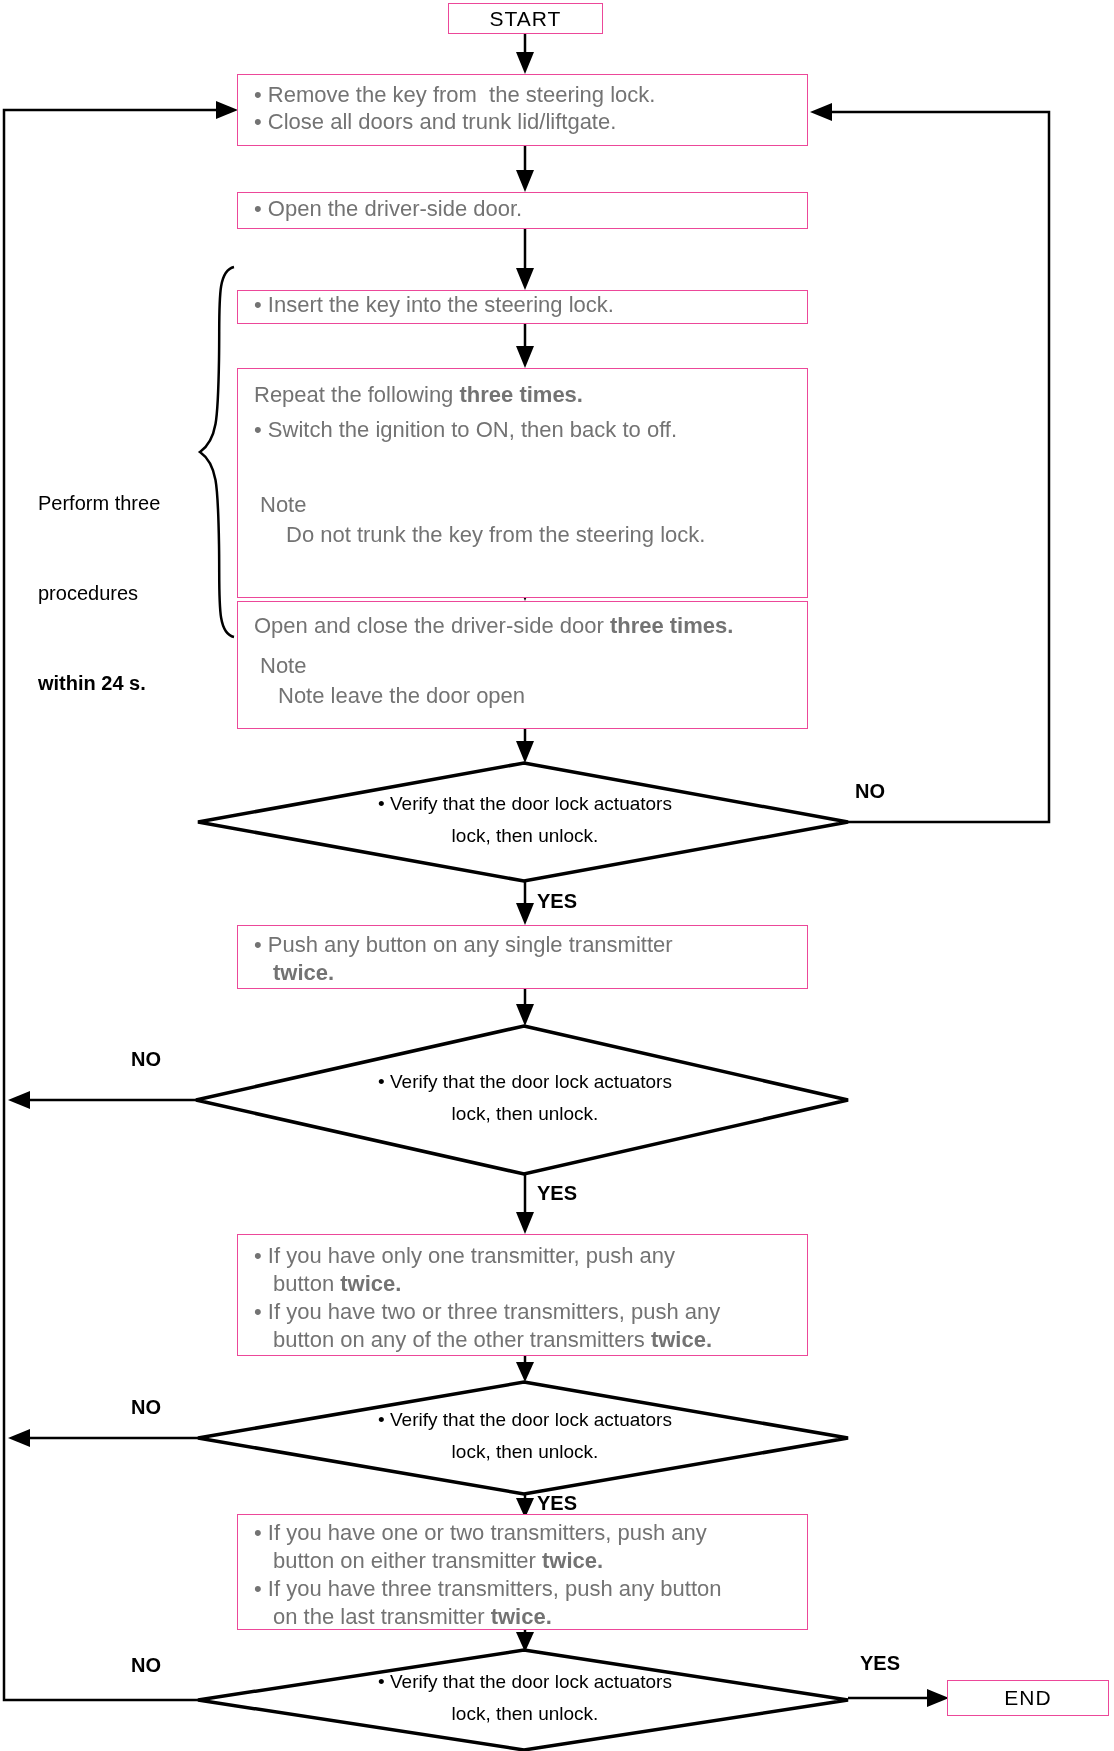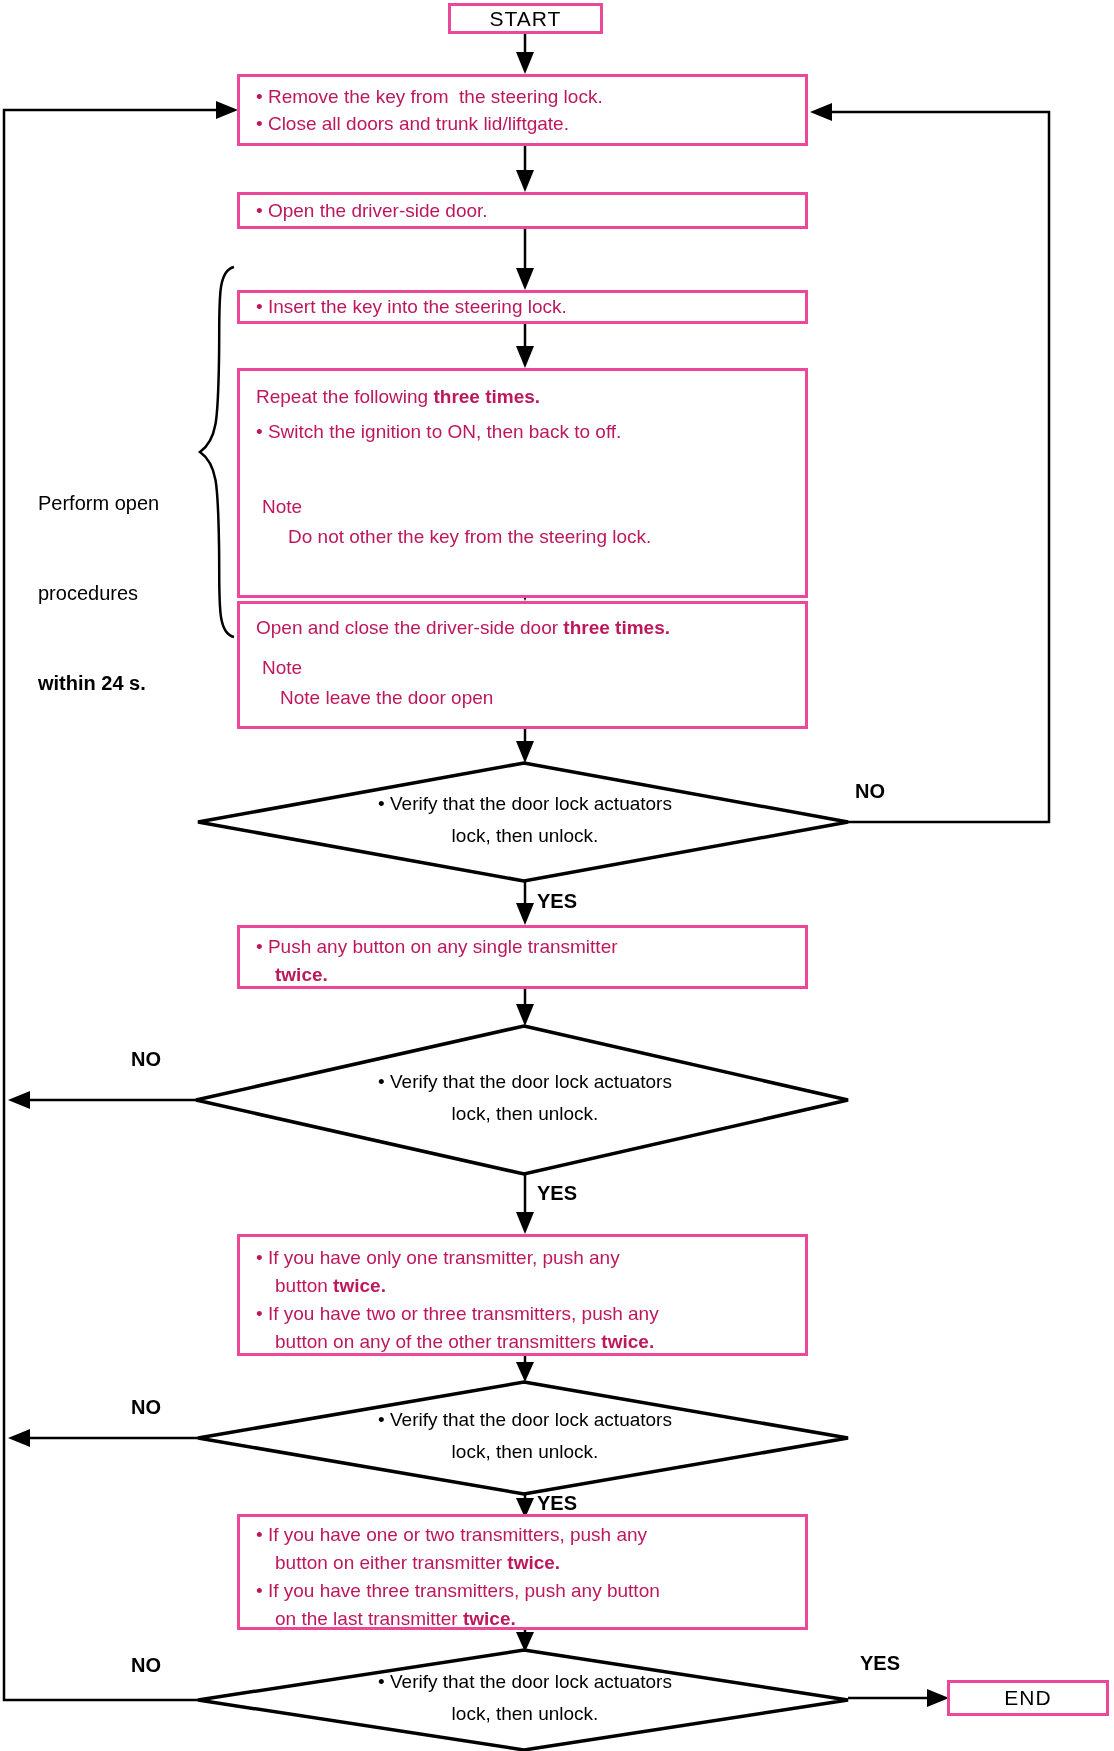--- a/index.html
+++ b/index.html
@@ -2,24 +2,24 @@
 <html><head>
 <meta charset="utf-8">
 <style>
   html,body{margin:0;padding:0;background:#fff;}
   .stage{
     position:relative;width:1114px;height:1751px;background:#ffffff;
     font-family:"Liberation Sans", sans-serif;color:#000;overflow:hidden;
   }
   .stage svg{position:absolute;left:0;top:0;}
   .node{
-    position:absolute;background:#fff;border:3px solid #ec4899;box-sizing:border-box;
+    position:absolute;background:#fff;border:1px solid #ec4899;box-sizing:border-box;
   }
   .txt{
-    position:absolute;font-size:19px;line-height:24px;white-space:pre;color:#be185d;
+    position:absolute;font-size:22px;line-height:24px;white-space:pre;color:#737373;
   }
   .b{font-weight:bold;}
   .terminal{
     display:flex;align-items:center;justify-content:center;
     font-size:21px;letter-spacing:1px;
   }
   .dtext{position:absolute;left:225px;width:600px;text-align:center;font-size:19px;line-height:24px;white-space:pre;}
   .lbl{position:absolute;font-size:20px;white-space:pre;font-weight:bold;}
   .lbl.c{text-align:center;}
   .sidenote{position:absolute;font-size:20px;line-height:30px;white-space:pre;}
@@ -99,21 +99,21 @@
   </div>
 
   <div class="node" style="left:237px;top:192px;width:571px;height:37px;">
     <div class="txt" style="left:16px;top:4px;">• Open the driver-side door.</div>
   </div>
 
   <div class="node" style="left:237px;top:368px;width:571px;height:230px;">
     <div class="txt" style="left:16px;top:14px;"><span>Repeat the following </span><span class="b">three times.</span></div>
     <div class="txt" style="left:16px;top:49px;">• Switch the ignition to ON, then back to off.</div>
     <div class="txt" style="left:22px;top:124px;">Note</div>
-    <div class="txt" style="left:48px;top:154px;">Do not other the key from the steering lock.</div>
+    <div class="txt" style="left:48px;top:154px;">Do not trunk the key from the steering lock.</div>
   </div>
 
   <div class="node" style="left:237px;top:601px;width:571px;height:128px;">
     <div class="txt" style="left:16px;top:12px;"><span>Open and close the driver-side door </span><span class="b">three times.</span></div>
     <div class="txt" style="left:22px;top:52px;">Note</div>
     <div class="txt" style="left:40px;top:82px;">Note leave the door open</div>
   </div>
 
   <div class="node" style="left:237px;top:925px;width:571px;height:64px;">
     <div class="txt" style="left:16px;top:7px;">• Push any button on any single transmitter</div>
@@ -152,18 +152,18 @@
   <div class="lbl c" style="left:114px;top:1048px;width:64px;">NO</div>
   <div class="lbl" style="left:537px;top:1182px;">YES</div>
 
   <div class="lbl c" style="left:114px;top:1396px;width:64px;">NO</div>
   <div class="lbl" style="left:537px;top:1492px;">YES</div>
 
   <div class="lbl c" style="left:114px;top:1654px;width:64px;">NO</div>
   <div class="lbl c" style="left:848px;top:1652px;width:64px;">YES</div>
 
   <div class="sidenote" style="left:38px;top:428px;">
-    <div>Perform open</div>
+    <div>Perform three</div>
     <div>procedures</div>
     <div class="b">within 24 s.</div>
   </div>
 
 </div>
 
 </body></html>

